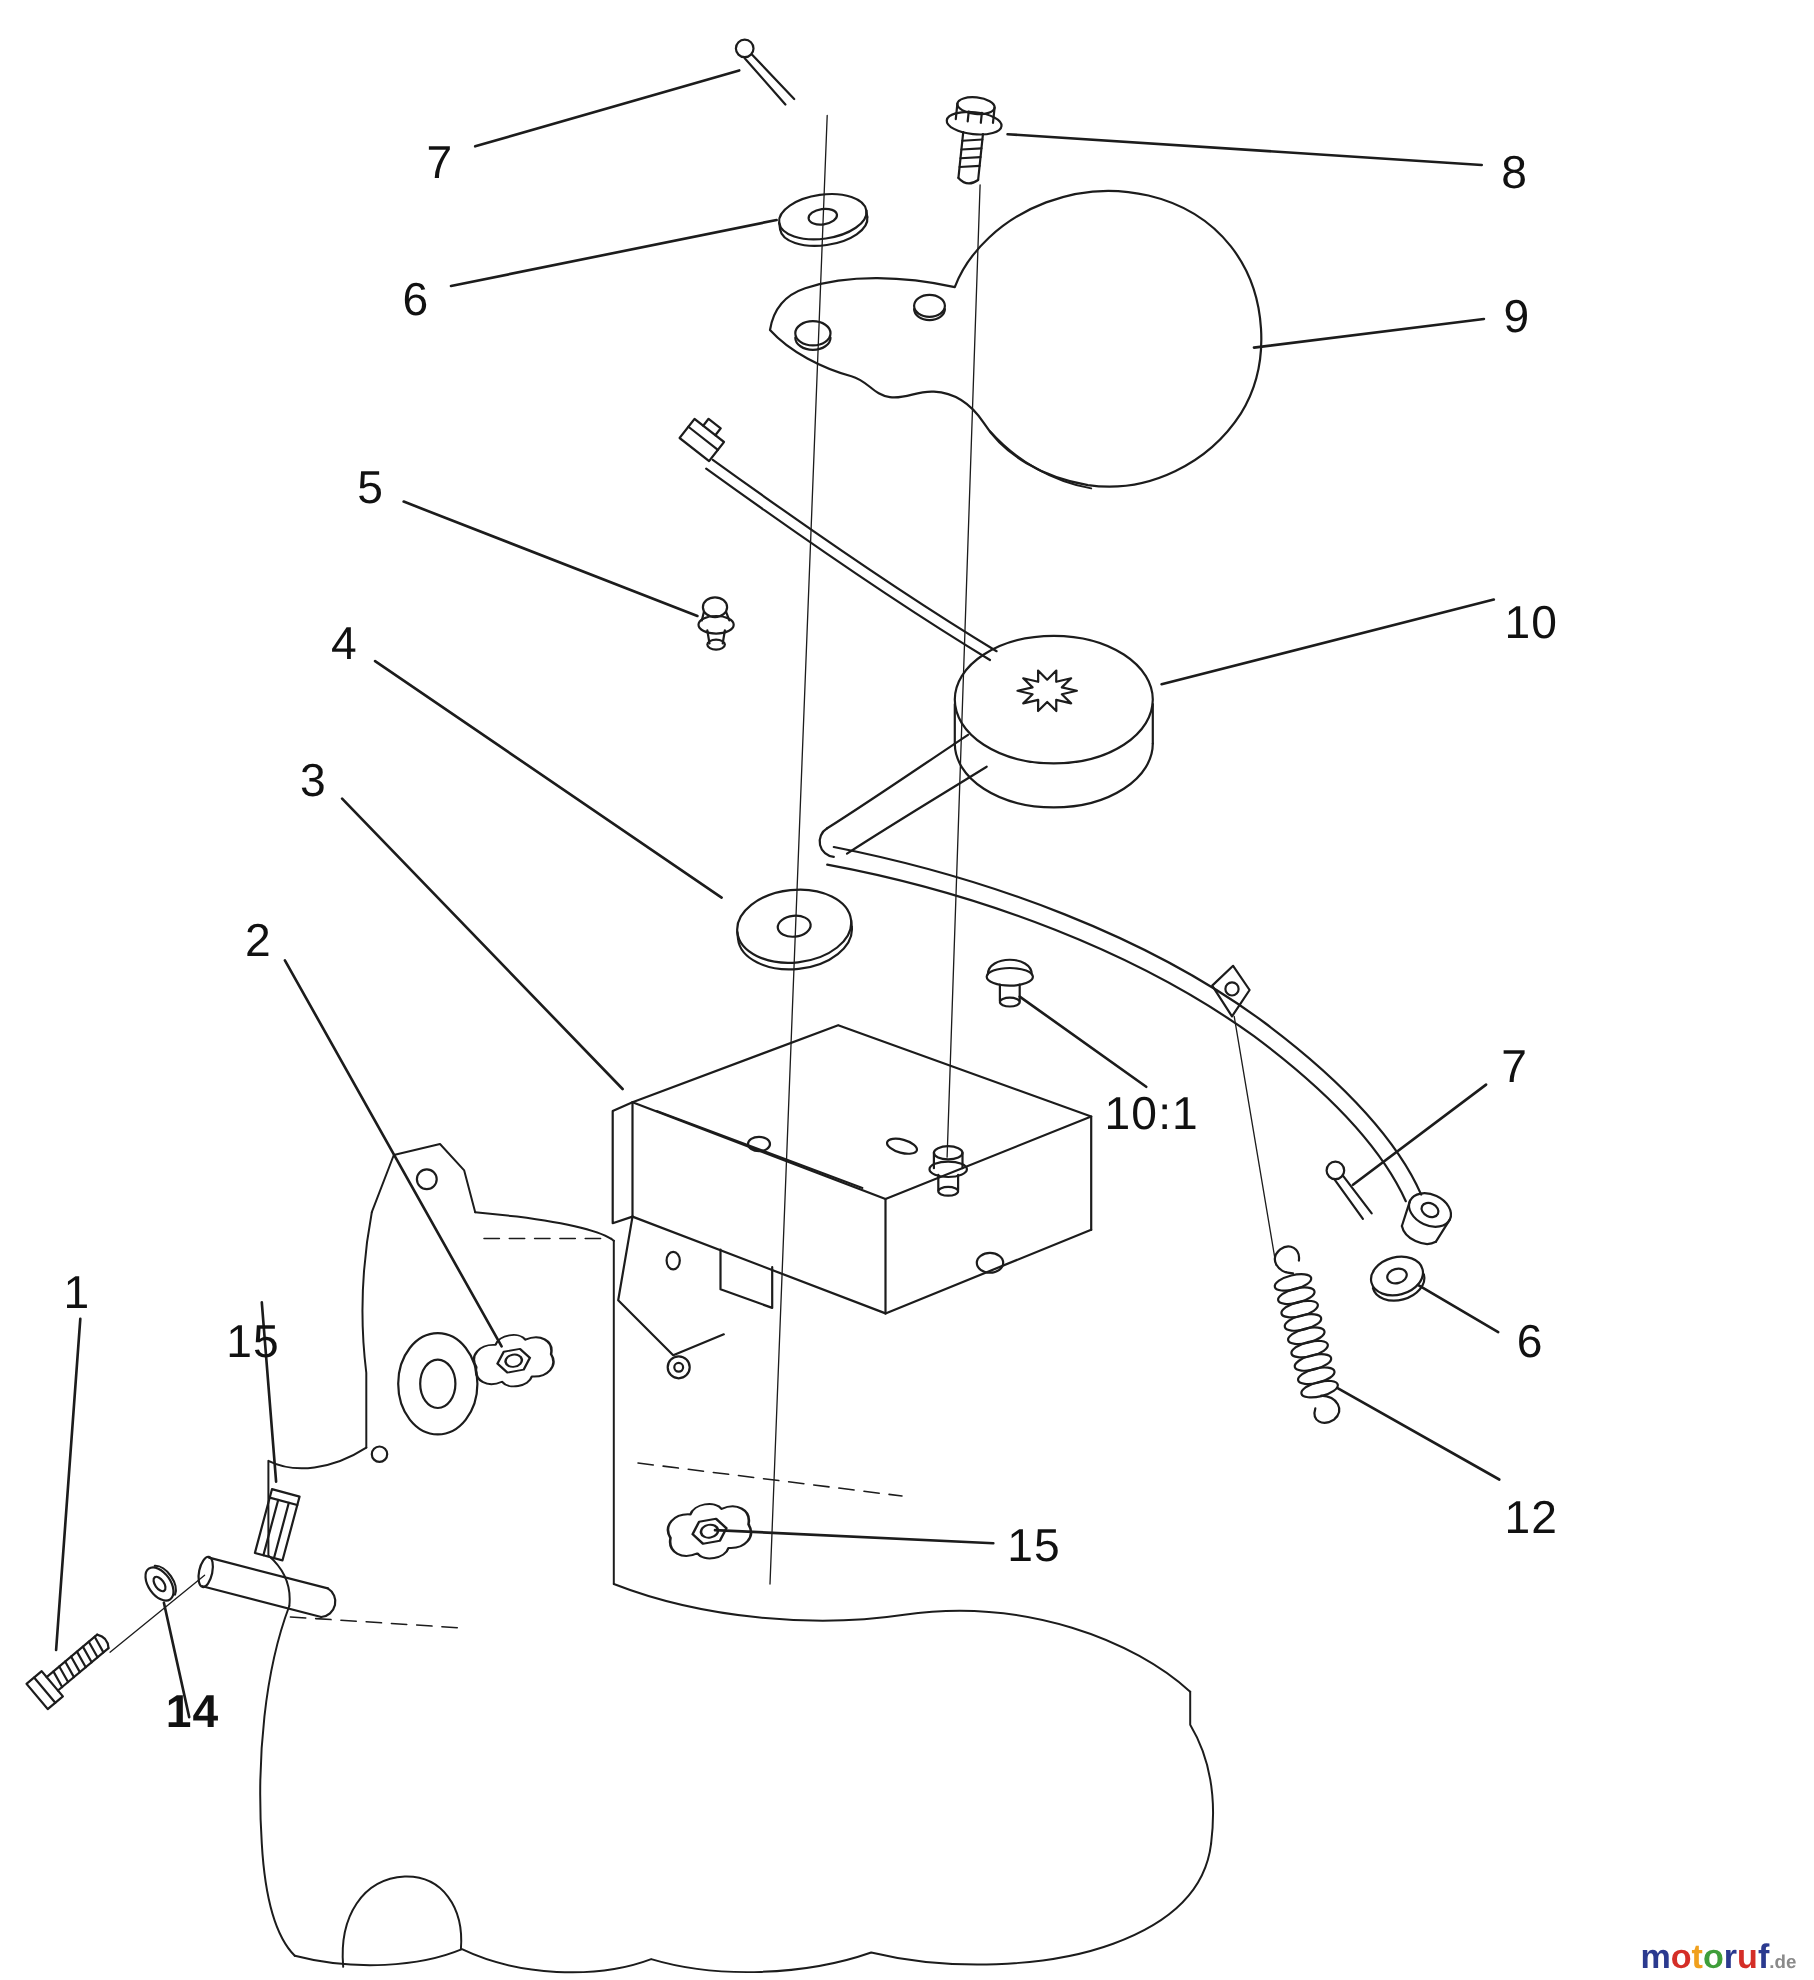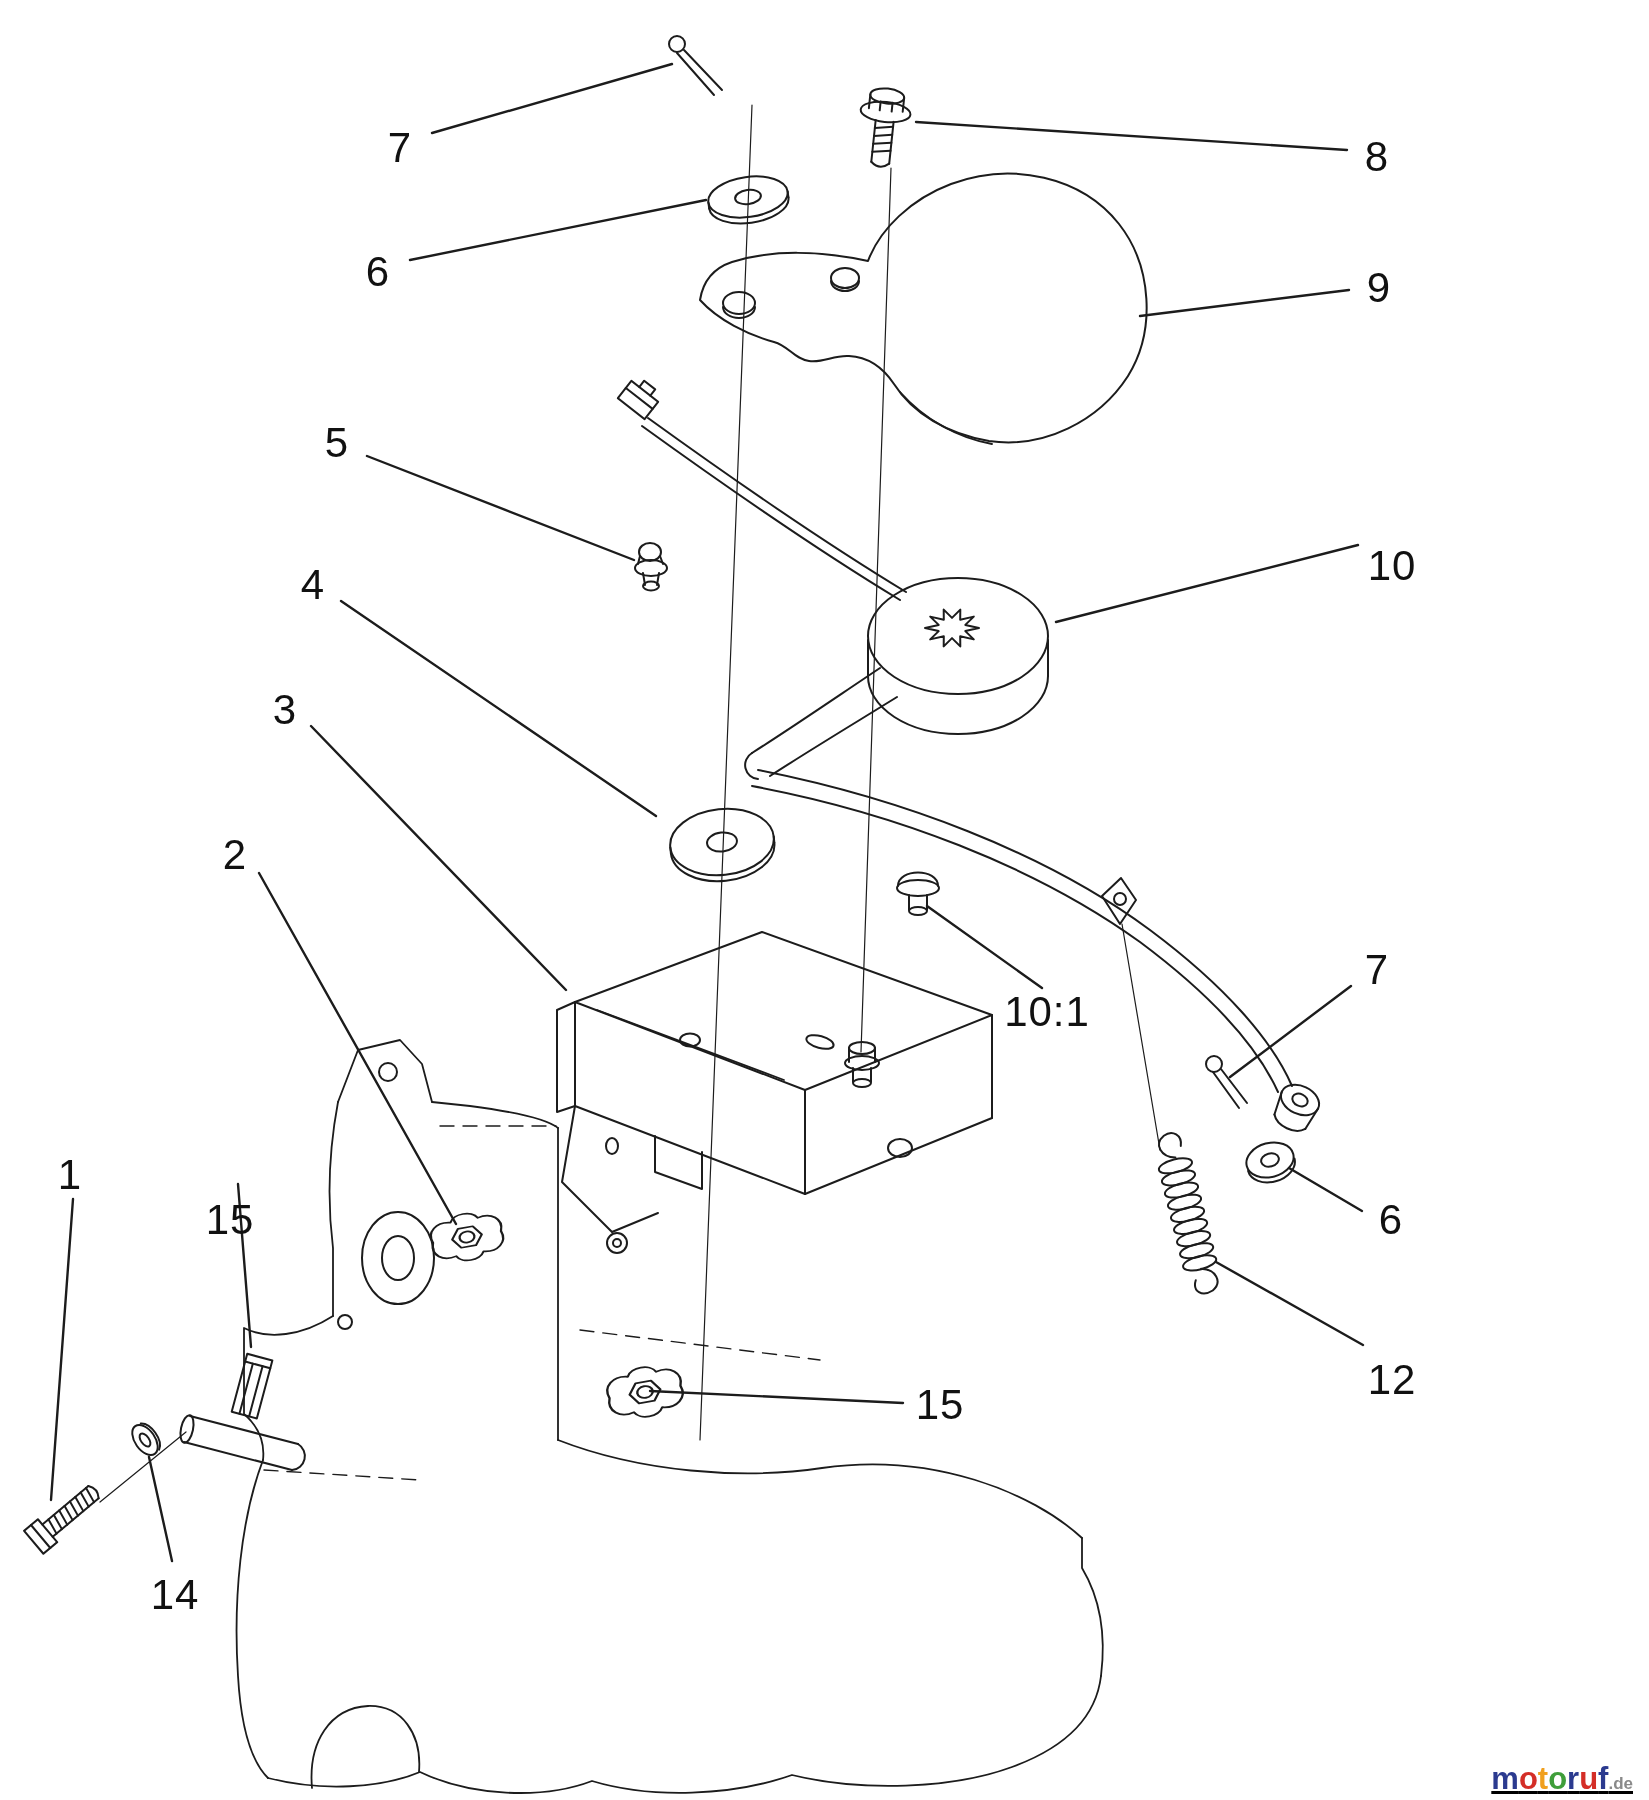--- a/index.html
+++ b/index.html
@@ -28,21 +28,21 @@
   .callout {
     position:absolute;
     transform:translate(-50%,-50%);
     font-size:42px;
     color:#111111;
     white-space:nowrap;
     letter-spacing:1px;
   }
   #watermark {
     position:absolute; right:16px; bottom:6px;
-    font-size:31px; font-weight:bold; line-height:1;text-decoration:underline;
+    font-size:31px; font-weight:bold; line-height:1;
   }
   #watermark .suffix { font-size:17px; font-weight:bold; }
 </style>
 </head>
 <body>
 
 <div id="stage" style="background: rgb(255, 255, 255);">
 
   <svg id="diagram" width="1649" height="1800" viewBox="0 0 1649 1800" xmlns="http://www.w3.org/2000/svg">
 
@@ -317,20 +317,20 @@
       <div class="callout" style="left: 313px; top: 585px;">4</div>
       <div class="callout" style="left: 285px; top: 710px;">3</div>
       <div class="callout" style="left: 235px; top: 855px;">2</div>
       <div class="callout" style="left: 1047px; top: 1012px;">10:1</div>
       <div class="callout" style="left: 1377px; top: 970px;">7</div>
       <div class="callout" style="left: 1391px; top: 1220px;">6</div>
       <div class="callout" style="left: 70px; top: 1175px;">1</div>
       <div class="callout" style="left: 230px; top: 1220px;">15</div>
       <div class="callout" style="left: 1392px; top: 1355px; margin-top: 25px;">12</div>
       <div class="callout" style="left: 940px; top: 1405px;">15</div>
-      <div class="callout" style="left: 175px; top: 1595px;">14</div>
+      <div class="callout" style="left: 175px; top: 1556px; font-weight: bold;">14</div>
     </div>
 
   <div id="watermark">
     <span id="wm-letters"><span style="color: rgb(43, 58, 143);">m</span><span style="color: rgb(212, 46, 39);">o</span><span style="color: rgb(240, 160, 30);">t</span><span style="color: rgb(63, 158, 58);">o</span><span style="color: rgb(43, 58, 143);">r</span><span style="color: rgb(212, 46, 39);">u</span><span style="color: rgb(43, 58, 143);">f</span></span><span class="suffix" style="color: rgb(138, 138, 138);">.de</span>
   </div>
 
 </div>
 
 </body></html>

